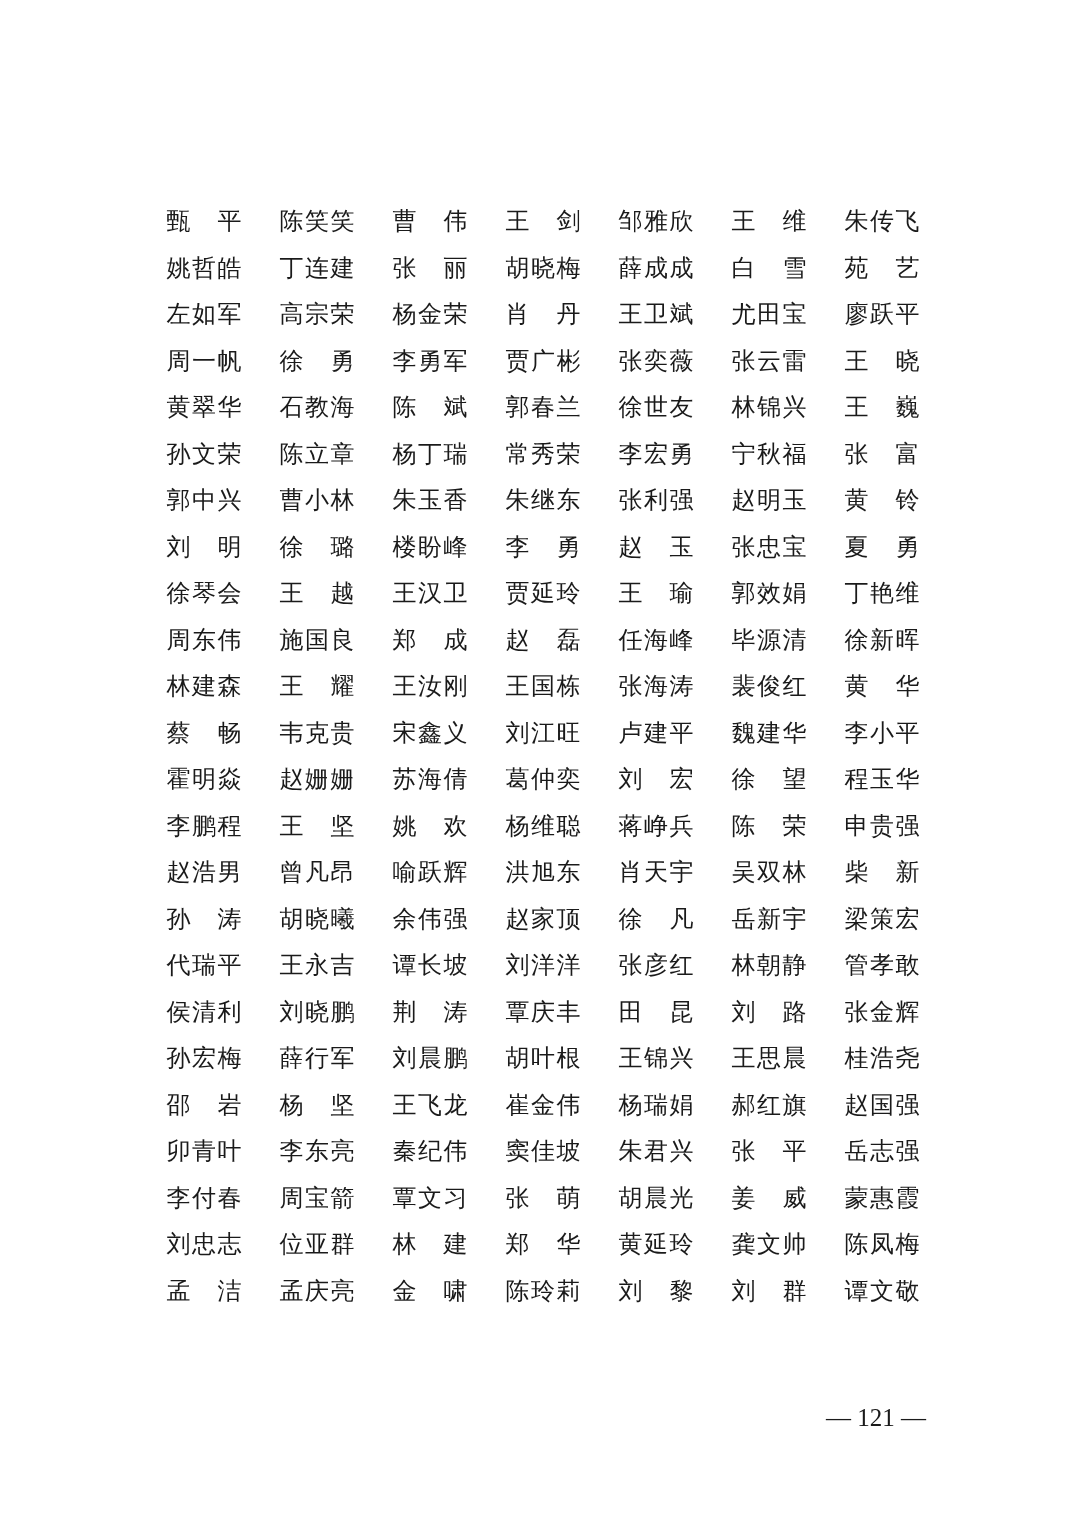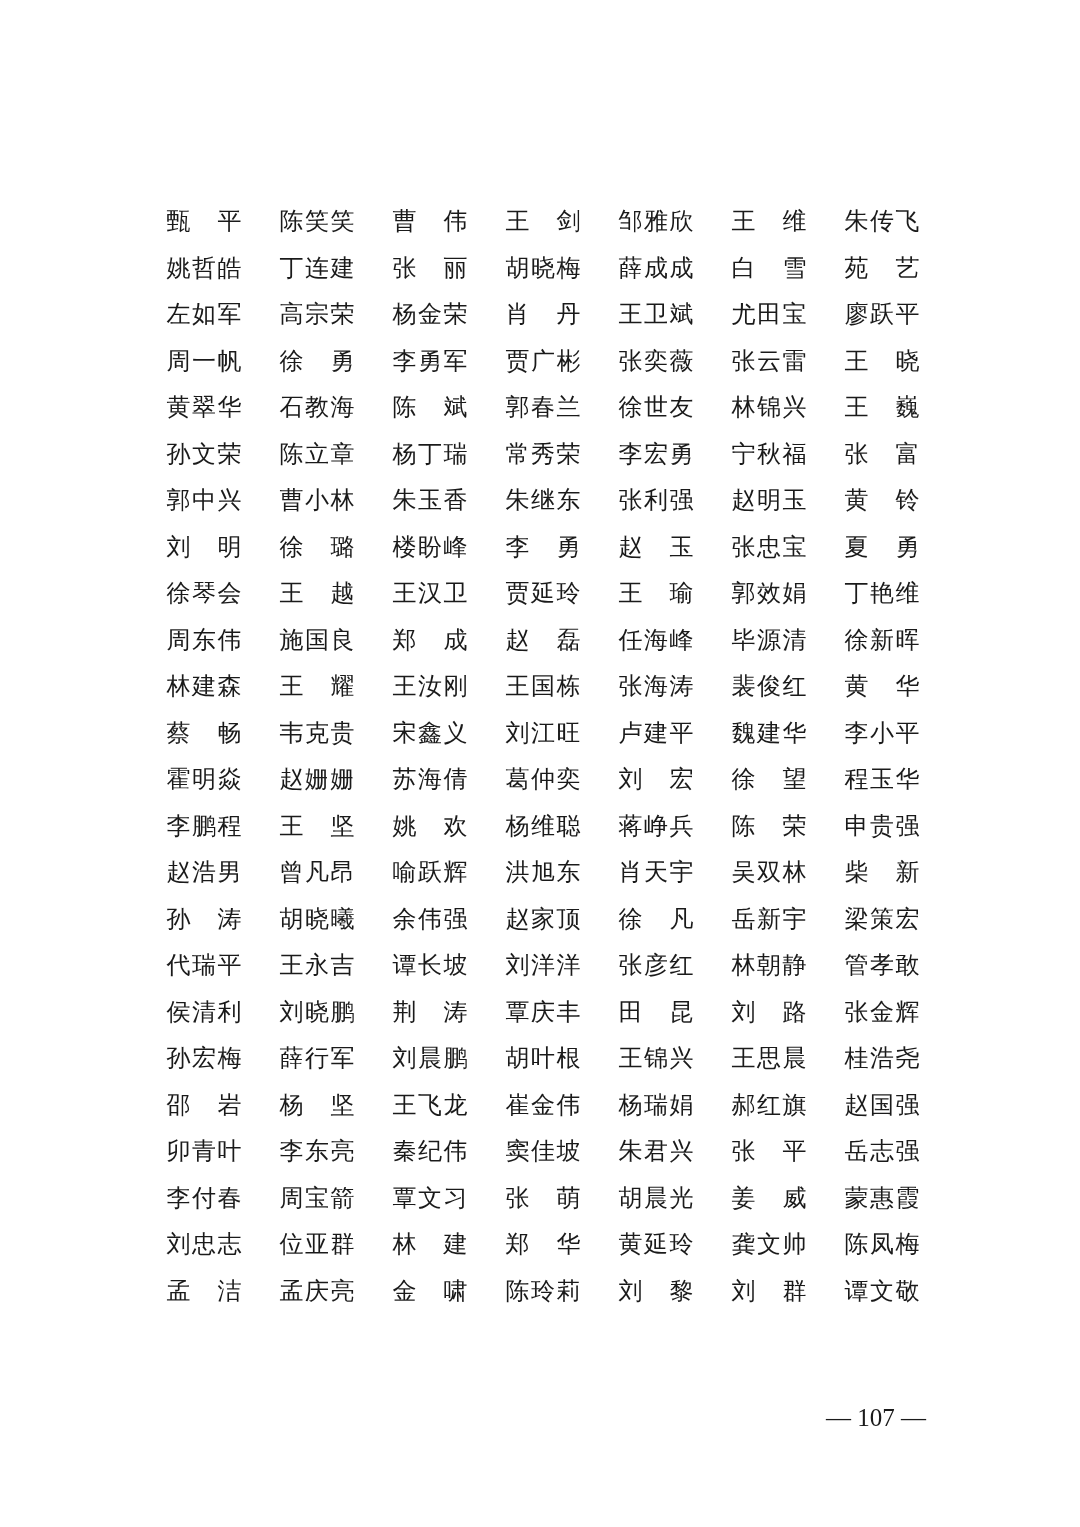--- a/index.html
+++ b/index.html
@@ -816,14 +816,14 @@
       <div class="name-cell two">
         <span>刘</span>
         <span>群</span>
       </div>
       <div class="name-cell">
         <span>谭</span>
         <span>文</span>
         <span>敬</span>
       </div>
     </div>
-  <div class="page-number">— 107 —</div>
+  <div class="page-number">— 121 —</div>
 </div>
 
 </body></html>

